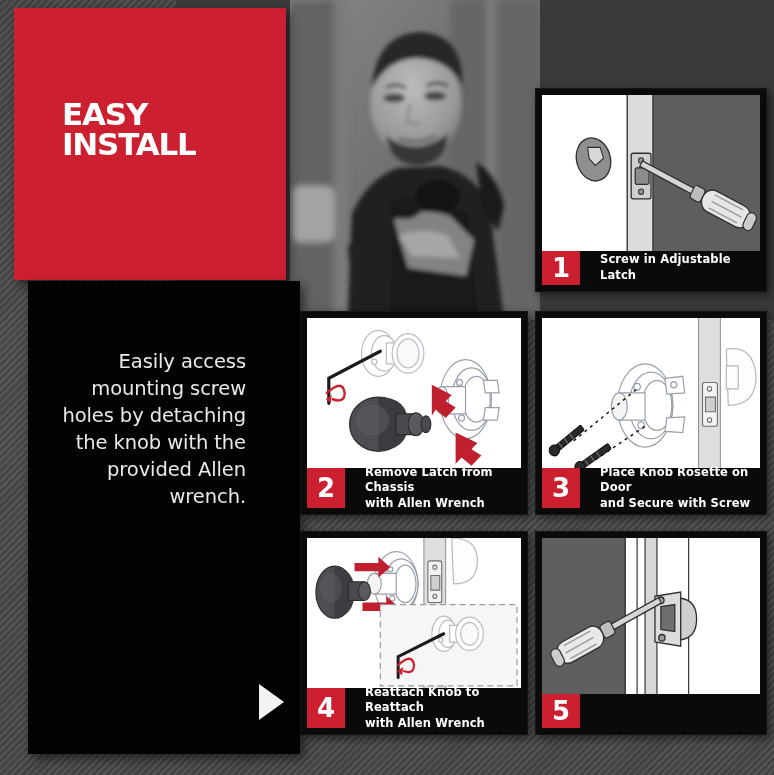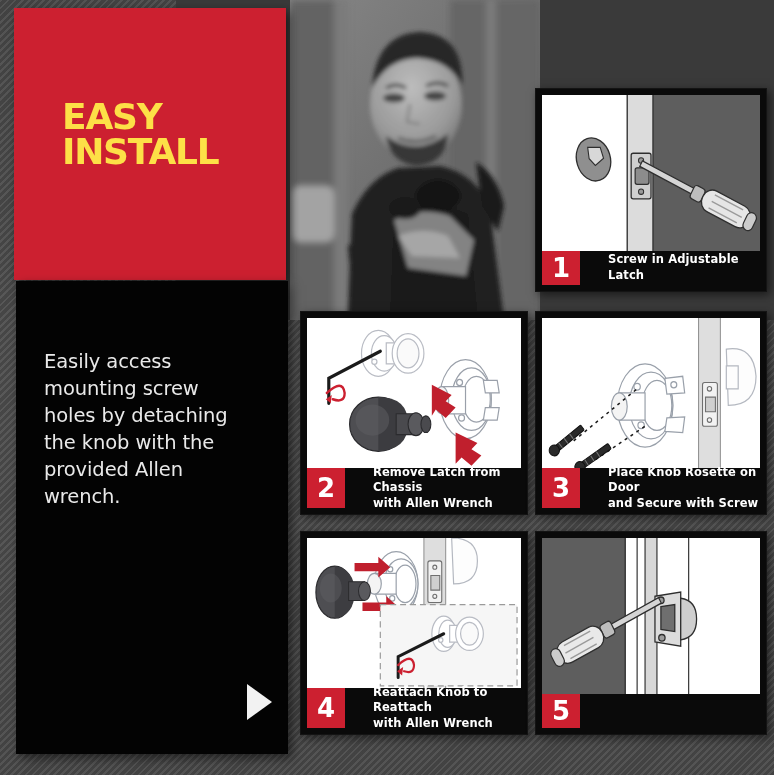--- a/index.html
+++ b/index.html
@@ -36,36 +36,37 @@
   
   .red-block{
     position:absolute;
     left:14px;top:8px;width:272px;height:272px;
     background:#cc2030;
     box-shadow:4px 4px 10px rgba(0,0,0,.55);
   }
   .red-block .headline{
     position:absolute;
     left:48px;top:92px;
-    color:#fde047;
+    color:#ffffff;
     font-family:"DejaVu Sans", sans-serif;
     font-weight:bold;
-    font-size:36px;
+    font-size:31px;
     line-height:0.96;
     letter-spacing:-1.2px;
     text-transform:uppercase;
   }
   .red-block .headline .l2{display:block;}
 
   
   .black-panel{
     position:absolute;
-    left:16px;top:281px;width:272px;height:473px;
+    left:28px;top:281px;width:272px;height:473px;
     background:#030303;
     box-shadow:4px 4px 10px rgba(0,0,0,.55);
+    text-align:right;
   }
   .black-panel .body-text{
     position:absolute;
     left:28px;top:68px;width:190px;
     color:#e9e9e9;
     font-family:"DejaVu Sans", sans-serif;
     font-size:19.5px;
     line-height:1.38;
     letter-spacing:-0.1px;
   }
@@ -107,21 +108,21 @@
     color:#ffffff;
     font-family:"DejaVu Sans", sans-serif;
     font-weight:bold;
     font-size:26px;
     display:flex;align-items:center;justify-content:center;
     line-height:1;
   }
   .step .cap-text{
     flex:1;
     display:flex;flex-direction:column;justify-content:center;
-    padding-left:28px;
+    padding-left:20px;
     color:#ffffff;
     font-family:"DejaVu Sans", sans-serif;
     font-weight:bold;
     font-size:11.5px;
     line-height:1.35;
     letter-spacing:.1px;
   }
 
   
   #step1{left:535px;top:88px;width:232px;height:204px;}

